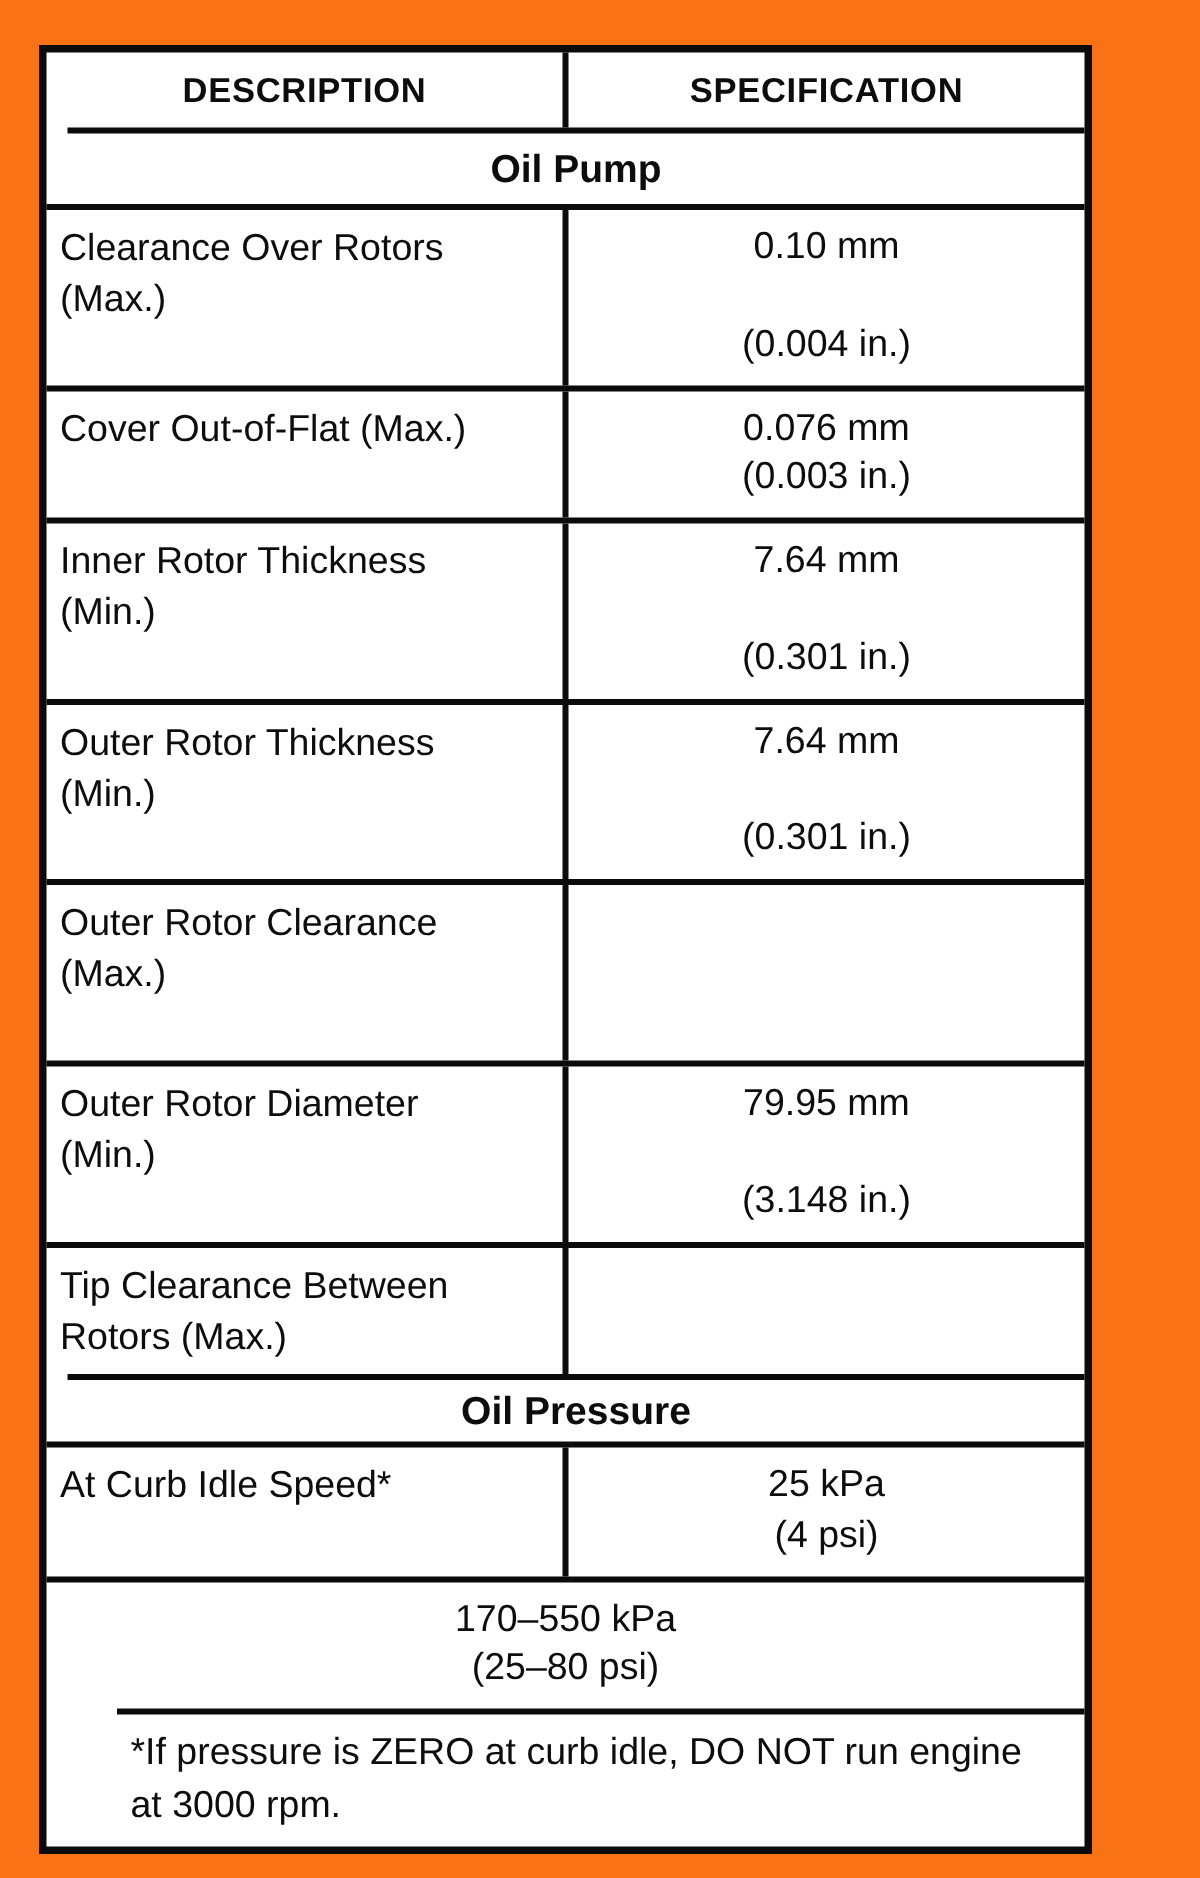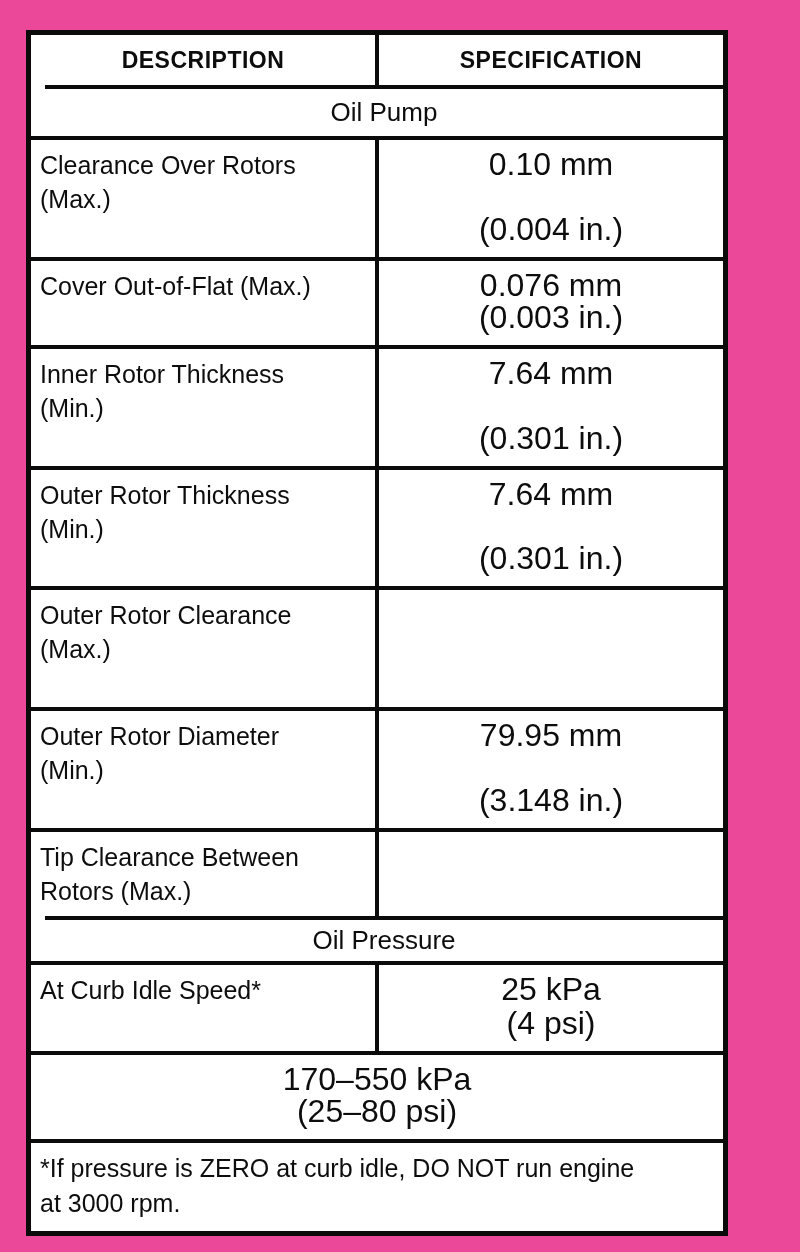--- a/index.html
+++ b/index.html
@@ -1,21 +1,21 @@
 <!DOCTYPE html>
 <html><head>
 <meta charset="utf-8">
 <style>
   * { margin: 0; padding: 0; box-sizing: border-box; }
   html, body { background: #ffffff; }
   .page {
     position: relative;
     width: 800px;
     height: 1252px;
-    background: #ec4899;
+    background: #f97316;
     font-family: "Liberation Sans", sans-serif;
     color: #0d0d0d;
     overflow: hidden;
   }
   .spec-table {
     position: absolute;
     left: 26px;
     top: 30px;
     width: 702px;
     border: 5px solid #0b0b0b;
@@ -38,50 +38,51 @@
     white-space: pre-line;
   }
   .cell.spec {
     flex: 1 1 auto;
     display: flex;
     flex-direction: column;
     justify-content: space-between;
     align-items: center;
     text-align: center;
     padding: 8px 6px 12px 6px;
-    font-size: 32px;
+    font-size: 25px;
     line-height: 32px;
   }
   .header-row .cell {
     display: flex;
     align-items: center;
     justify-content: center;
     font-weight: bold;
     font-size: 23px;
     letter-spacing: 0.5px;
     padding: 6px;
     text-align: center;
   }
   .header-row .cell.desc { white-space: normal; }
   .section-band {
     display: flex;
     align-items: center;
     justify-content: center;
-    font-weight: normal;
+    font-weight: bold;
     font-size: 26px;
     text-align: center;
     padding: 4px;
     margin-left: 14px;
   }
   .footnote-row {
     display: block;
     padding: 8px 8px 10px 9px;
     font-size: 25px;
     line-height: 35px;
     white-space: pre-line;
+    margin-left: 47px;
   }
 </style>
 </head>
 <body>
 
 <div class="page">
   <div class="spec-table">
 
     <div class="row header-row" style="min-height:50px">
       <div class="cell desc">DESCRIPTION</div>

